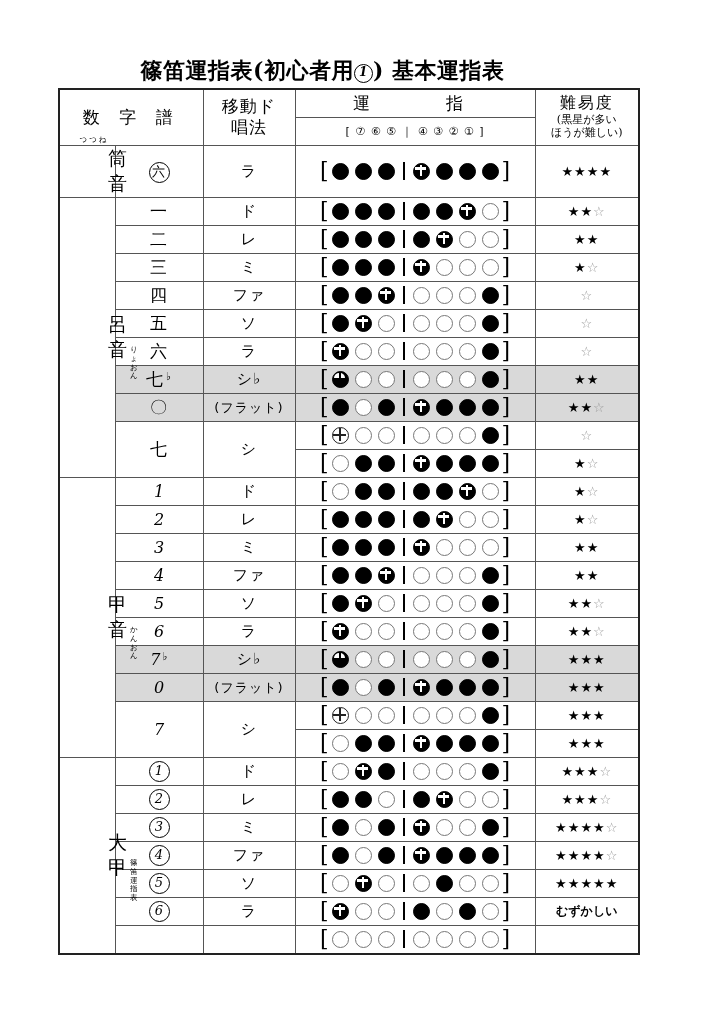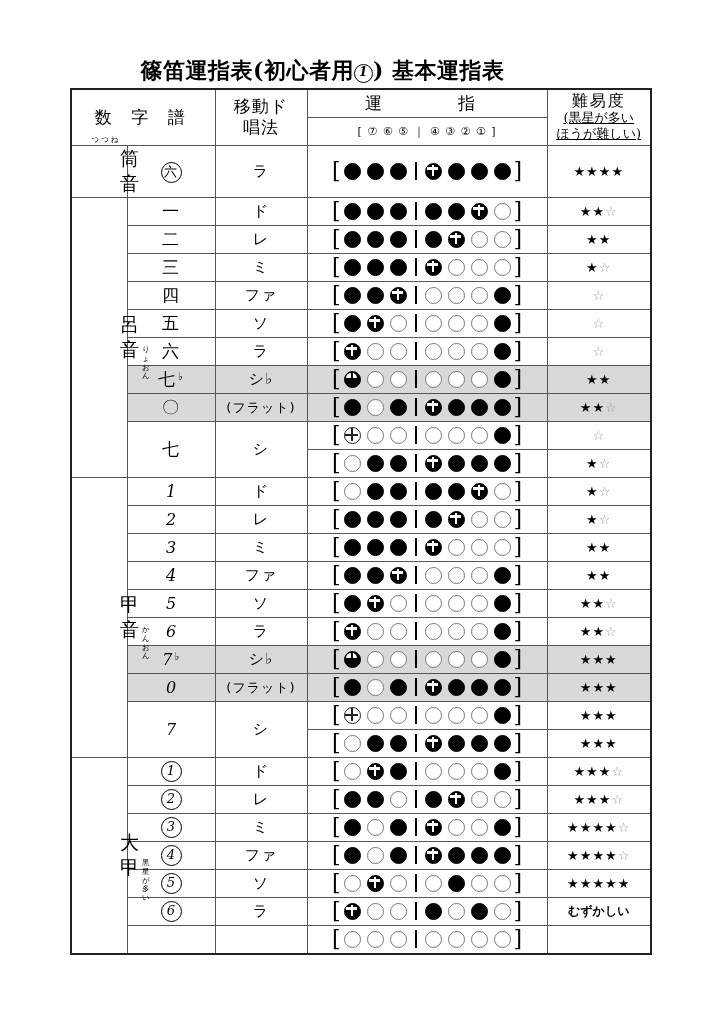--- a/index.html
+++ b/index.html
@@ -15,21 +15,21 @@
     font-size:22px;font-weight:bold;letter-spacing:0.5px;
     font-family:"DejaVu Serif","Liberation Serif",serif;
   }
   .title .circnum{
     display:inline-block;width:17px;height:17px;line-height:15px;
     border:1.6px solid #000;border-radius:50%;font-size:12px;text-align:center;
     vertical-align:2px;font-style:italic;font-weight:bold;
   }
 
   table.chart{
-    position:absolute;left:70px;top:88px;width:580px;
+    position:absolute;left:58px;top:88px;width:580px;
     border-collapse:collapse;table-layout:fixed;
   }
   table.chart td,table.chart th{
     border:1px solid #555;padding:0;text-align:center;vertical-align:middle;
     font-weight:normal;
   }
   .thick-top > td,.thick-top > th{border-top:2.4px solid #222;}
   table.chart{border:2.4px solid #222;}
 
   
@@ -45,21 +45,21 @@
     font-family:"DejaVu Serif","Liberation Serif",serif;
     font-size:17px;font-weight:bold;letter-spacing:7px;
   }
   .hdr-sub{font-size:17px;font-weight:bold;
     font-family:"DejaVu Serif","Liberation Serif",serif;line-height:1.25;letter-spacing:1px;}
   .hdr-unji{font-size:17px;font-weight:bold;letter-spacing:14px;
     font-family:"DejaVu Serif","Liberation Serif",serif;}
   .hdr-holes{font-size:11px;letter-spacing:1px;white-space:nowrap;}
   .hdr-diff{font-size:16px;font-weight:bold;letter-spacing:2px;
     font-family:"DejaVu Serif","Liberation Serif",serif;line-height:1.15;}
-  .hdr-diff small{display:block;font-size:13px;font-weight:normal;letter-spacing:0;line-height:1.25;text-decoration:underline;}
+  .hdr-diff small{display:block;font-size:11px;font-weight:normal;letter-spacing:0;line-height:1.25;}
 
   
   .grp{
     font-family:"DejaVu Serif","Liberation Serif",serif;
     font-size:19px;font-weight:bold;position:relative;
   }
   .grp .gwrap{display:inline-block;position:relative;}
   .grp .gmain{display:block;line-height:1.35;letter-spacing:1px;margin-left:48px;}
   .grp .furi{
     position:absolute;left:100%;top:50%;transform:translateY(-50%);
@@ -297,21 +297,21 @@
           <td class="num ital" rowspan="2"><span class="ital" style="font-style:italic">7</span></td>
           <td class="solf" rowspan="2"><span class="">シ</span></td>
           <td class="fing"><span class="brk">[</span><span class="hole crossopen"></span><span class="hole open"></span><span class="hole open"></span><span class="sep"></span><span class="hole open"></span><span class="hole open"></span><span class="hole open"></span><span class="hole closed"></span><span class="brk">]</span></td>
           <td class="diff"><span class="st">★</span><span class="st">★</span><span class="st">★</span></td>
         </tr>
         <tr class="rowh">
           <td class="fing"><span class="brk">[</span><span class="hole open"></span><span class="hole closed"></span><span class="hole closed"></span><span class="sep"></span><span class="hole half"></span><span class="hole closed"></span><span class="hole closed"></span><span class="hole closed"></span><span class="brk">]</span></td>
           <td class="diff"><span class="st">★</span><span class="st">★</span><span class="st">★</span></td>
         </tr>
         <tr class="rowh thick-top">
-          <td class="grp" rowspan="7"><span class="gwrap"><span class="gmain">大<br>甲</span><span class="furi">黒星が多い</span></span></td>
+          <td class="grp" rowspan="7"><span class="gwrap"><span class="gmain">大<br>甲</span><span class="furi">篠笛運指表</span></span></td>
           <td class="num ital"><span class="circnum2 ital">1</span></td>
           <td class="solf"><span class="">ド</span></td>
           <td class="fing"><span class="brk">[</span><span class="hole open"></span><span class="hole half"></span><span class="hole closed"></span><span class="sep"></span><span class="hole open"></span><span class="hole open"></span><span class="hole open"></span><span class="hole closed"></span><span class="brk">]</span></td>
           <td class="diff"><span class="st">★</span><span class="st">★</span><span class="st">★</span><span class="sto">☆</span></td>
         </tr>
         <tr class="rowh">
           <td class="num ital"><span class="circnum2 ital">2</span></td>
           <td class="solf"><span class="">レ</span></td>
           <td class="fing"><span class="brk">[</span><span class="hole closed"></span><span class="hole closed"></span><span class="hole open"></span><span class="sep"></span><span class="hole closed"></span><span class="hole half"></span><span class="hole open"></span><span class="hole open"></span><span class="brk">]</span></td>
           <td class="diff"><span class="st">★</span><span class="st">★</span><span class="st">★</span><span class="sto">☆</span></td>

